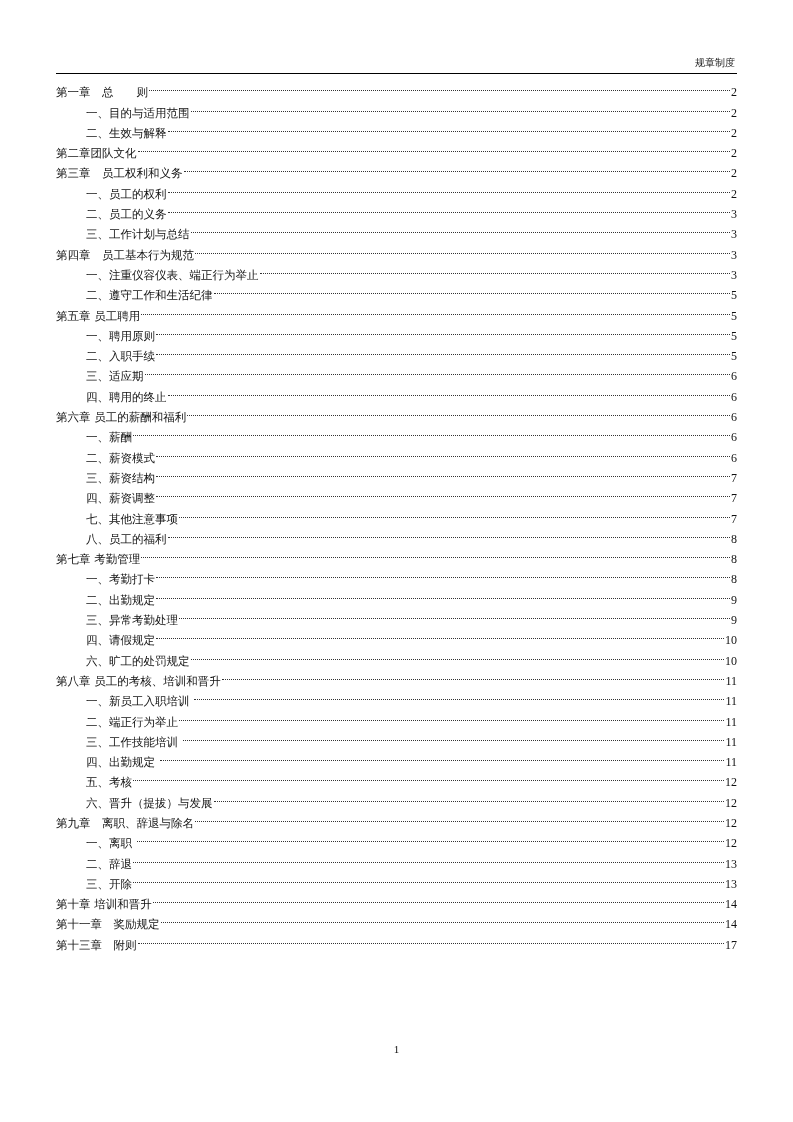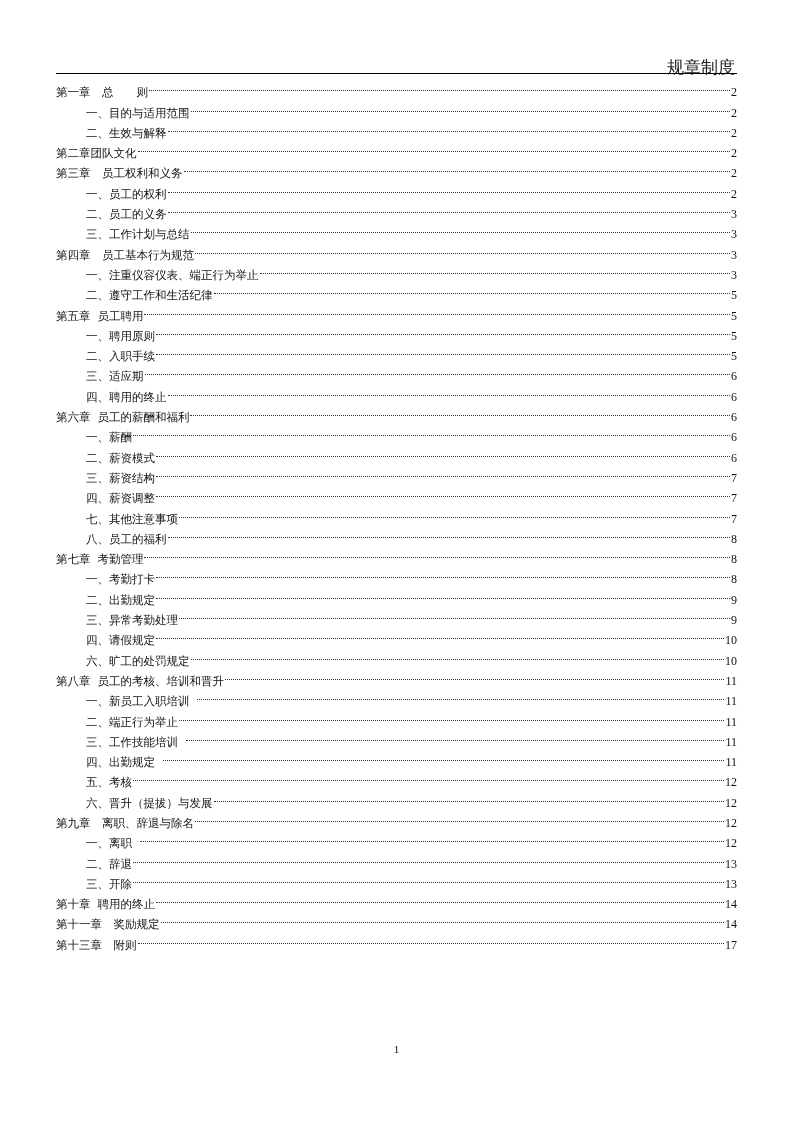--- a/index.html
+++ b/index.html
@@ -1,23 +1,23 @@
 <!DOCTYPE html>
 <html><head>
   <meta charset="utf-8">
   <style>
     html, body { margin: 0; padding: 0; background: #ffffff; }
     body { width: 793px; height: 1122px; position: relative; overflow: hidden;
       font-family: "DejaVu Serif", "Liberation Serif", serif; color: #111; }
-    .header-title { position: absolute; right: 58px; top: 56px; font-size: 17px; color: #222; }
+    .header-title { position: absolute; right: 58px; top: 56px; font-size: 10px; color: #222; }
     .header-rule { position: absolute; left: 56px; right: 56px; top: 73px; height: 0; border-top: 1.2px solid #000; }
     .toc { position: absolute; left: 56px; right: 56px; top: 76px; }
     .toc-row { display: flex; align-items: baseline; height: 20.3px; line-height: 20.3px; font-size: 11.5px; white-space: nowrap; }
     .toc-row.level-2 { padding-left: 30px; justify-content: space-between; }
-    .toc-label { flex: 0 0 auto; white-space: pre; font-family: Liberation Mono, monospace; }
+    .toc-label { flex: 0 0 auto; white-space: pre; }
     .toc-leader { flex: 1 1 auto; overflow: hidden; margin: 0 1px; position: relative; height: 20.3px; }
     .toc-leader::before { content: ""; position: absolute; left: 0; right: 0; bottom: 5px; border-bottom: 1.5px dotted #333; }
     .toc-page { flex: 0 0 auto; font-family: "Liberation Serif", serif; font-size: 12px; text-align: right; }
     .page-number { position: absolute; left: 0; right: 0; top: 1043px; text-align: center; font-family: "Liberation Serif", serif; font-size: 11px; }
   </style>
 </head>
 <body>
 
 <div>
   <div class="header-title">规章制度</div>
@@ -219,21 +219,21 @@
       <span class="toc-label">二、辞退</span>
       <span class="toc-leader"></span>
       <span class="toc-page">13</span>
     </div>
     <div class="toc-row level-2">
       <span class="toc-label">三、开除</span>
       <span class="toc-leader"></span>
       <span class="toc-page">13</span>
     </div>
     <div class="toc-row level-1">
-      <span class="toc-label">第十章 聘用的终止</span>
+      <span class="toc-label">第十章 培训和晋升</span>
       <span class="toc-leader"></span>
       <span class="toc-page">14</span>
     </div>
     <div class="toc-row level-1">
       <span class="toc-label">第十一章　奖励规定</span>
       <span class="toc-leader"></span>
       <span class="toc-page">14</span>
     </div>
     <div class="toc-row level-1">
       <span class="toc-label">第十三章　附则</span>

